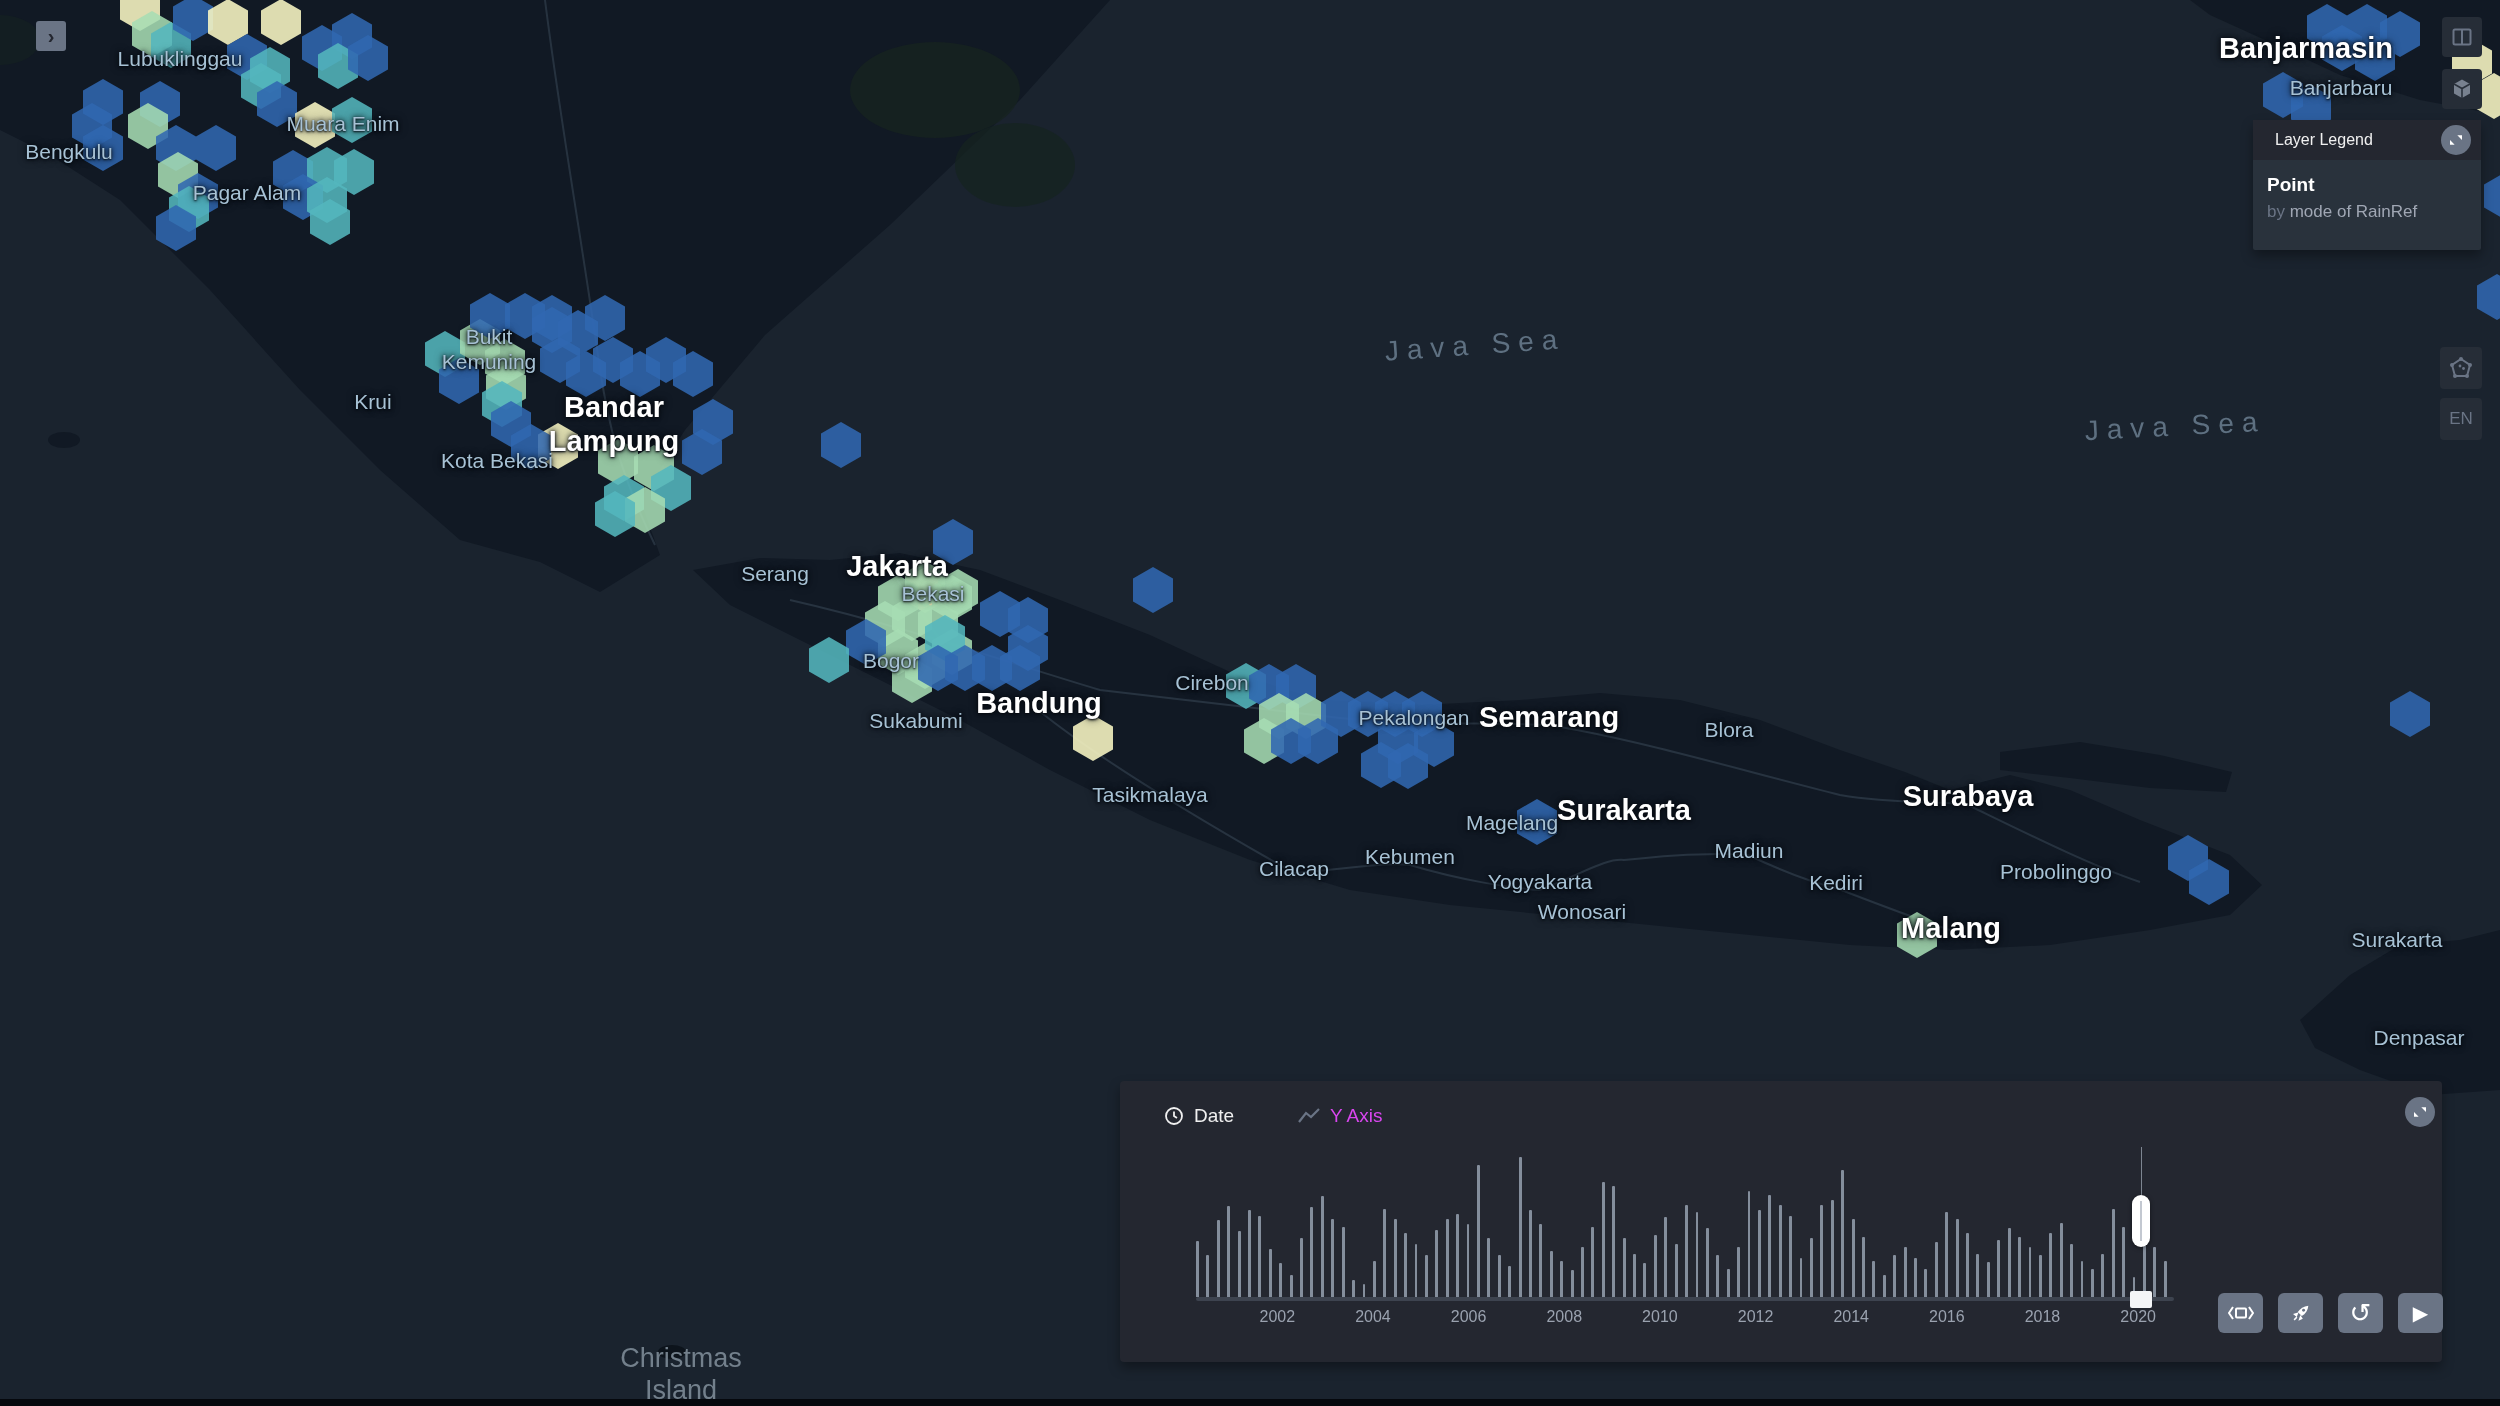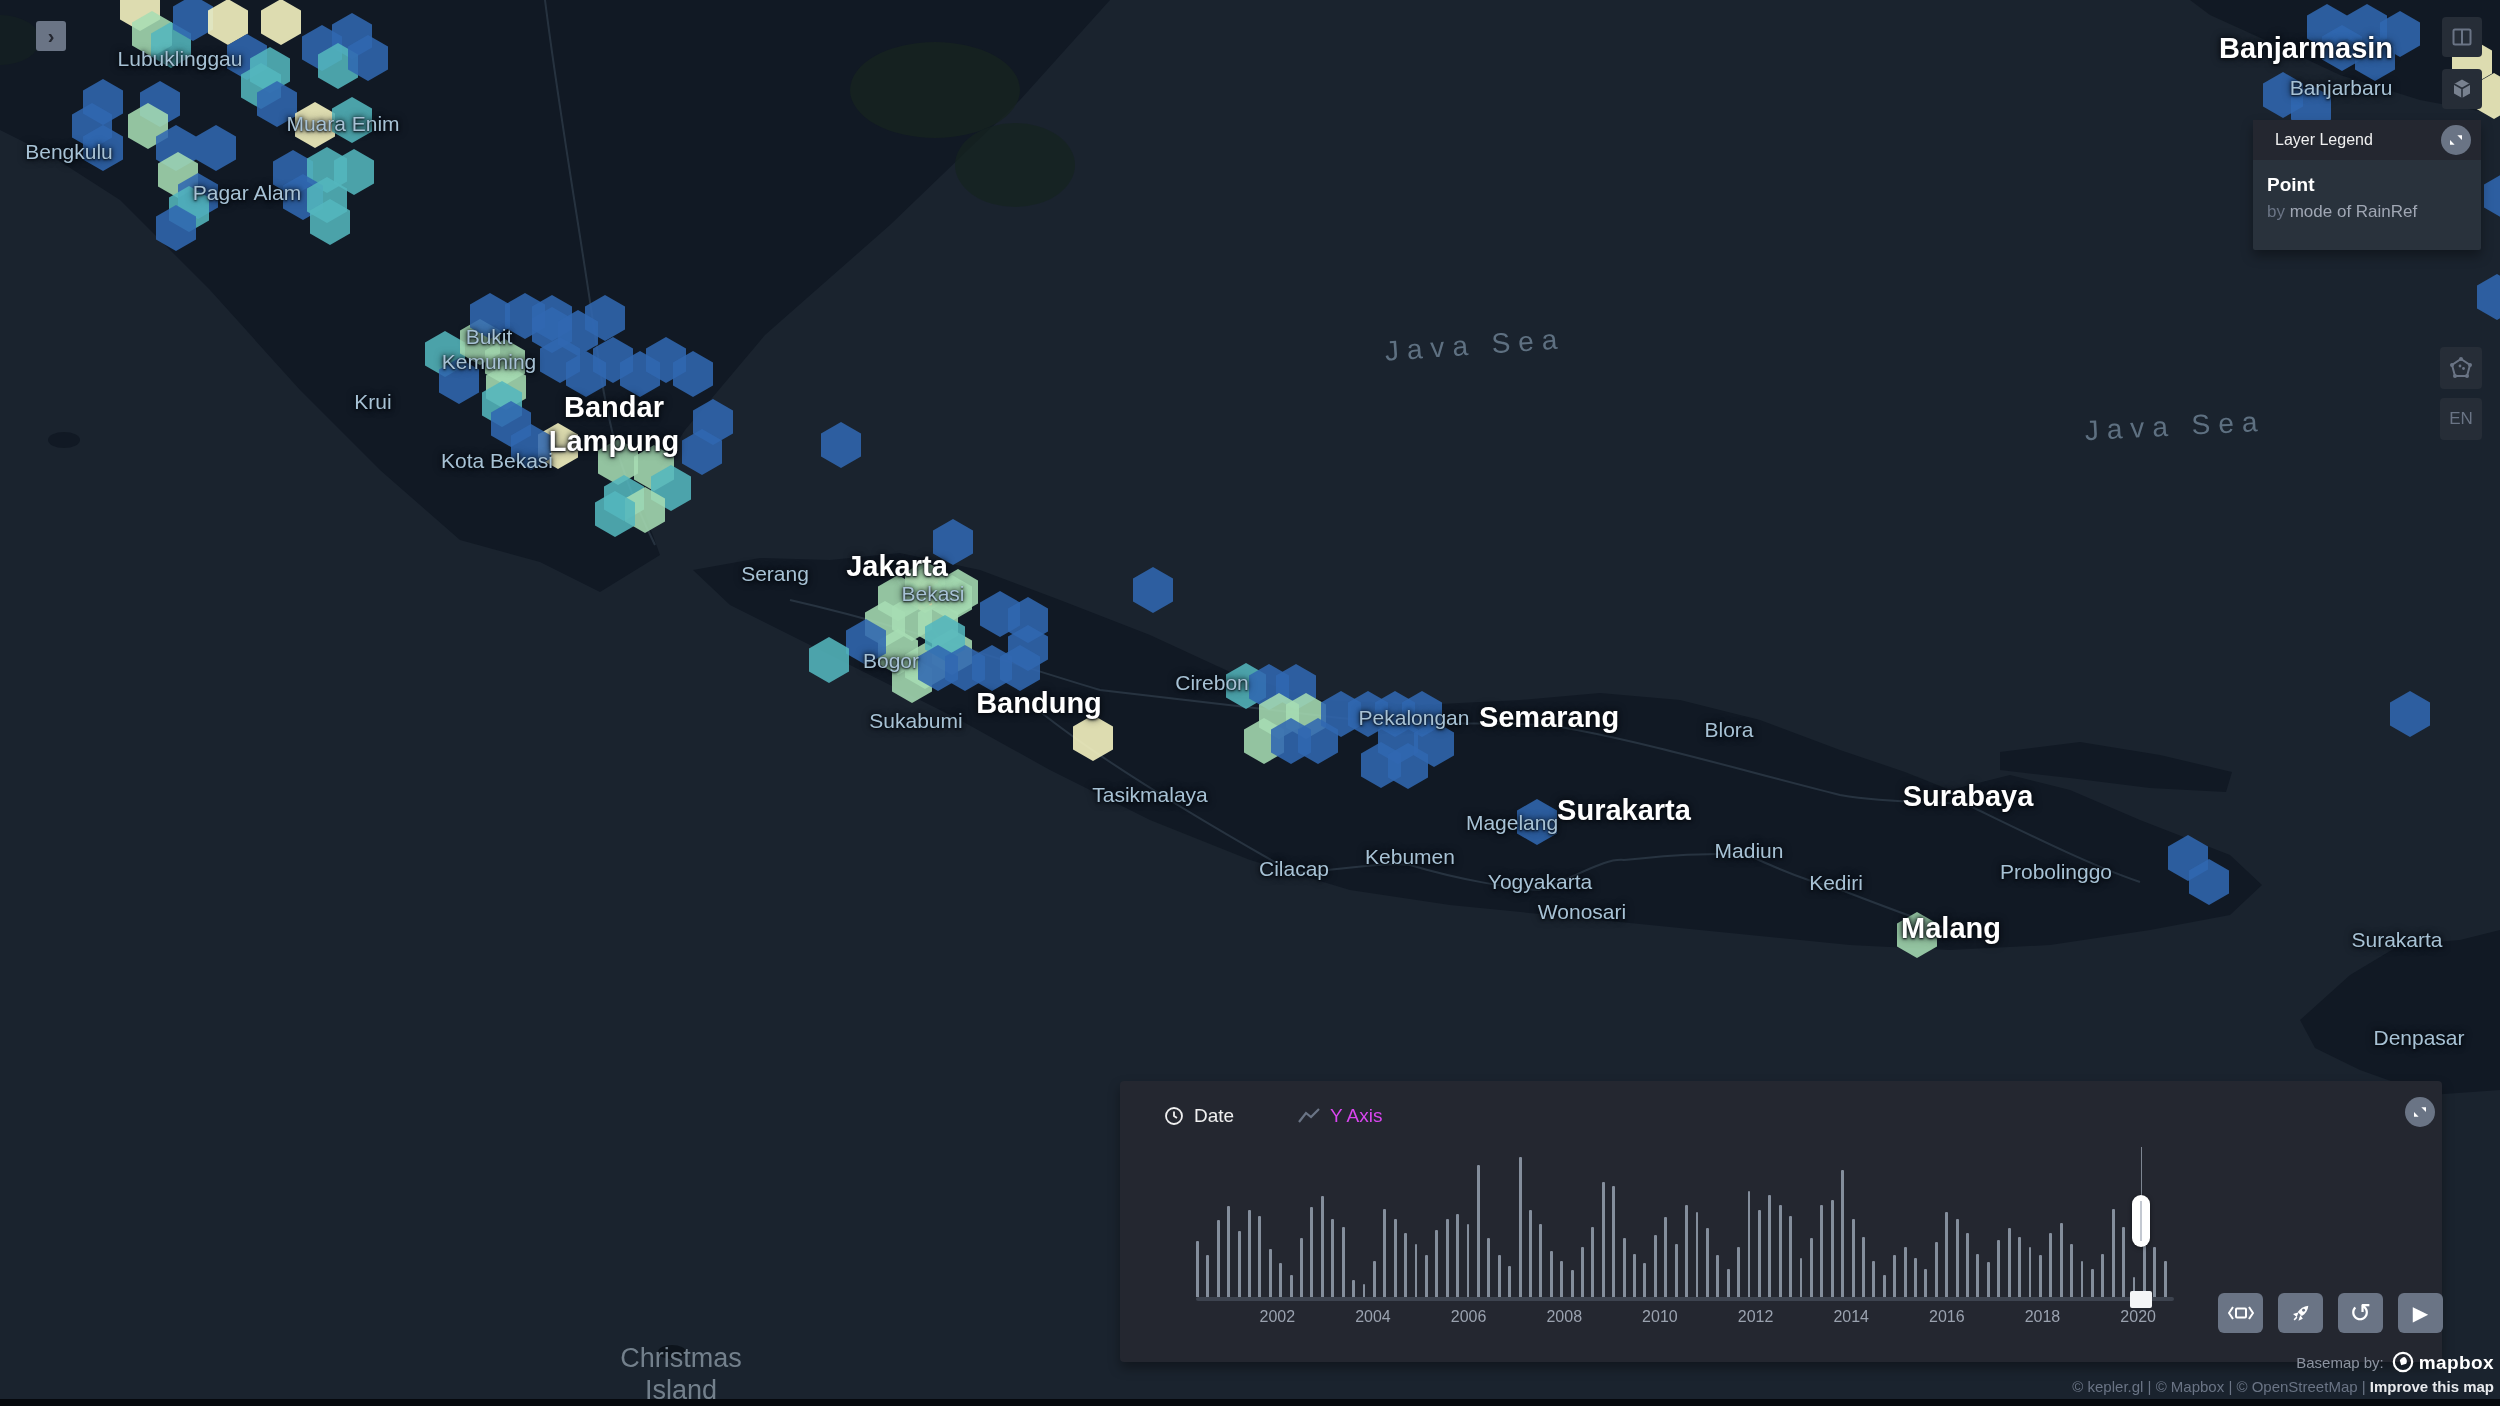--- a/index.html
+++ b/index.html
@@ -473,30 +473,15 @@
       </div>
     </div>
   </div>
   <span class="round-btn" id="tw-expand">
     <svg width="16" height="16" viewBox="0 0 24 24">
       <path d="M14,5 L21,5 L21,12 Z" fill="#ffffff"></path>
         <path d="M10,19 L3,19 L3,12 Z" fill="#ffffff"></path>
     </svg>
   </span>
 
-  <div id="attrib">
-    <div class="l1">
-      <span>Basemap by:</span>
-      <span id="mapbox-logo">
-        <svg width="22" height="22" viewBox="0 0 24 24">
-          <circle cx="12" cy="12" r="10" fill="none" stroke="#ffffff" stroke-width="2.4"></circle>
-          <path d="M13.5,6.5 C16,8 17,11 15.5,14 L10,15.5 L8.5,10 C10,8 11.5,6.8 13.5,6.5 Z" fill="#ffffff"></path>
-        </svg>
-        <span>mapbox</span>
-      </span>
-    </div>
-    <div class="l2">
-      <span>© kepler.gl | © Mapbox | © OpenStreetMap | </span><b>Improve this map</b>
-    </div>
-  </div>
   <div id="bottom-strip"></div>
 
 </div>
 
 </body></html>

